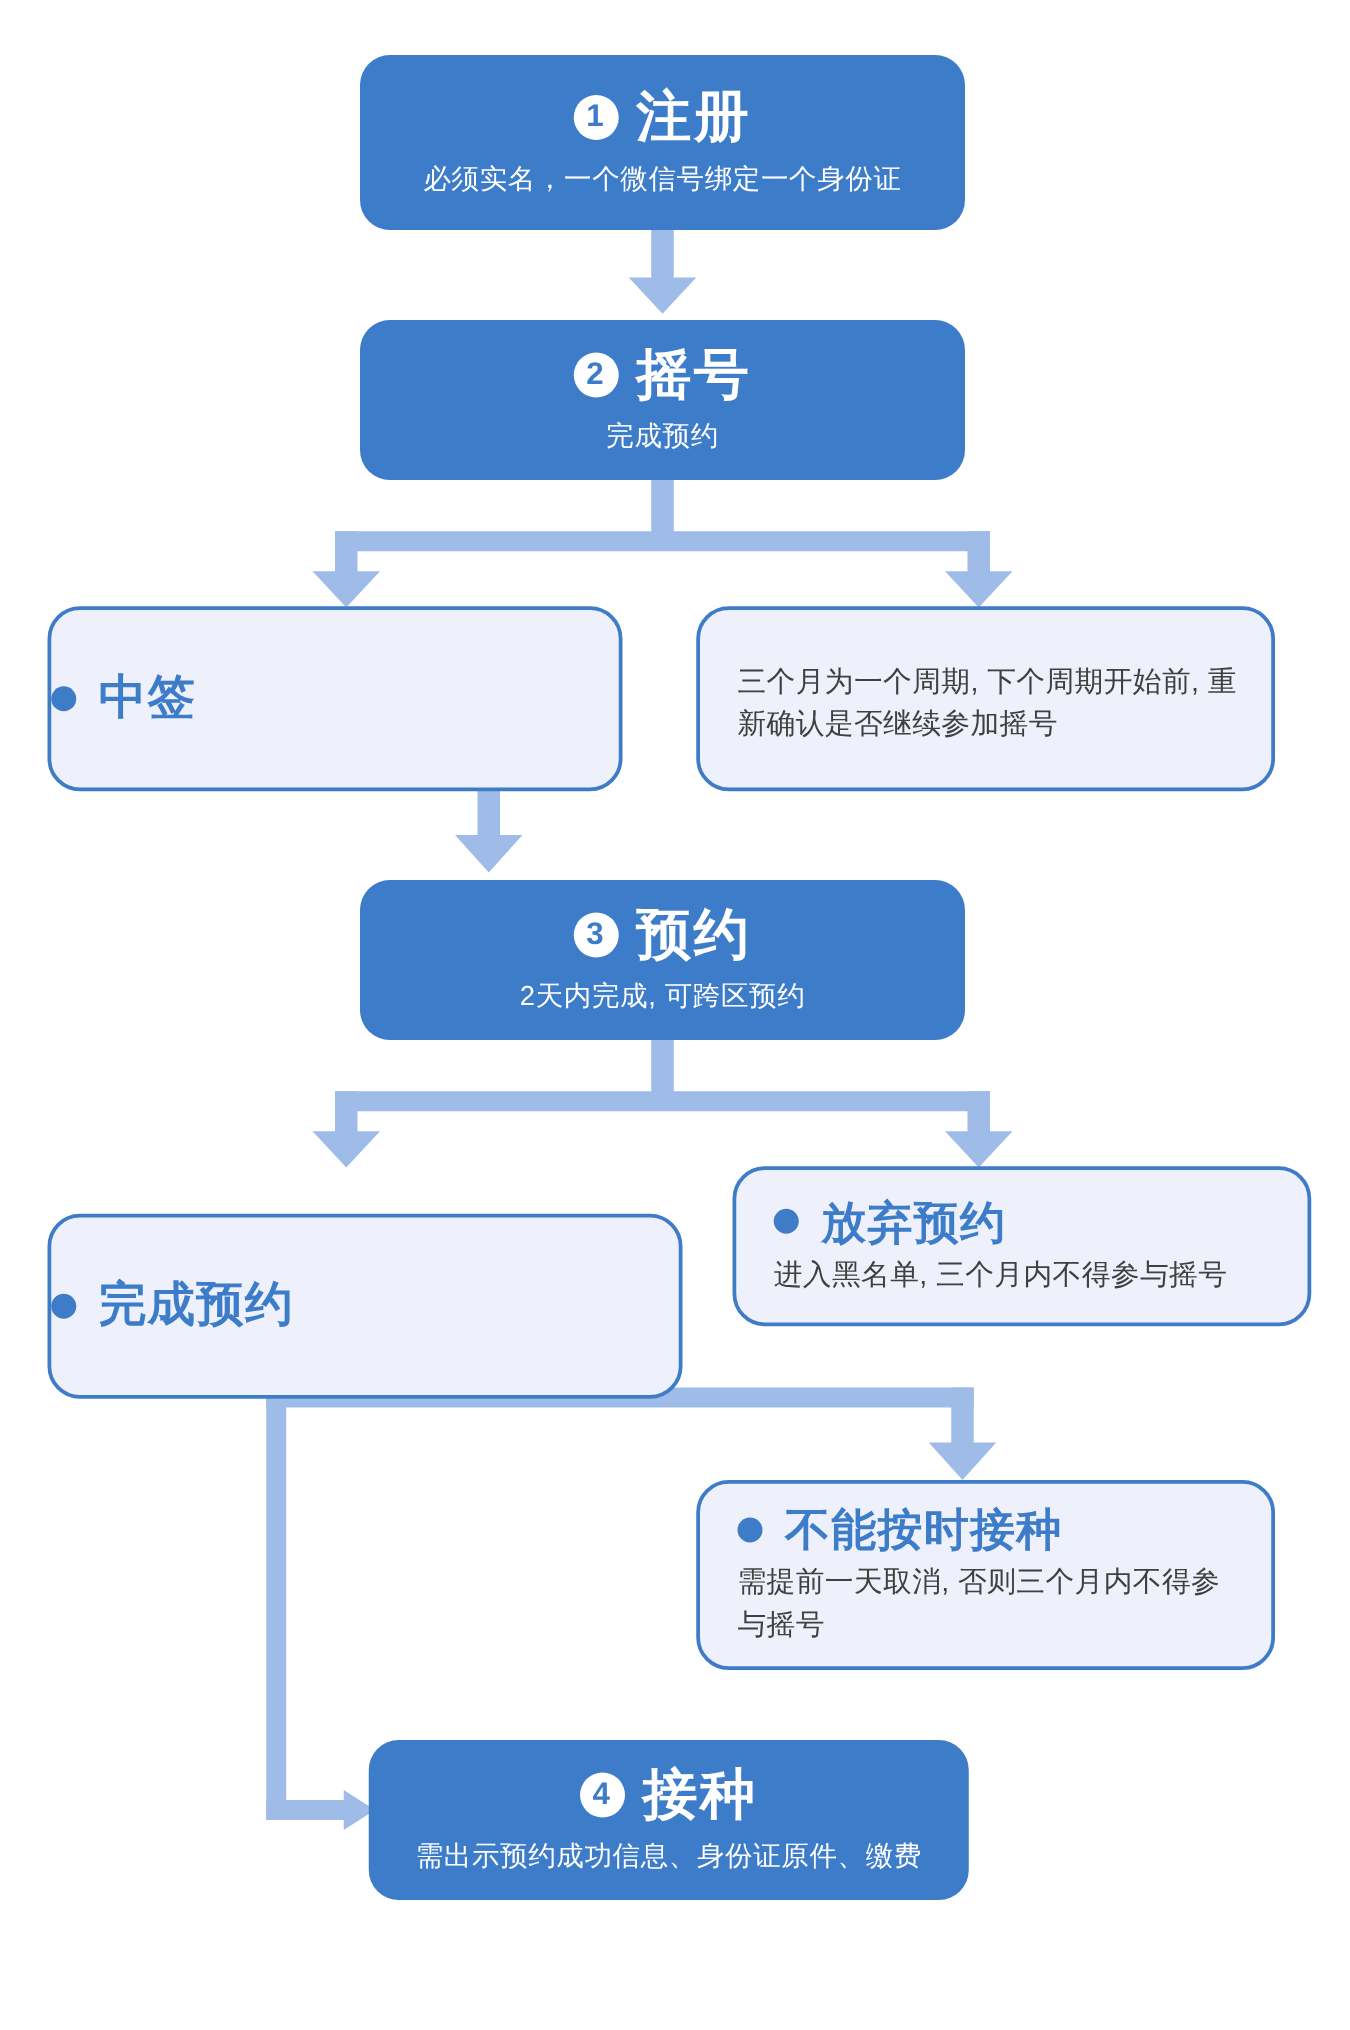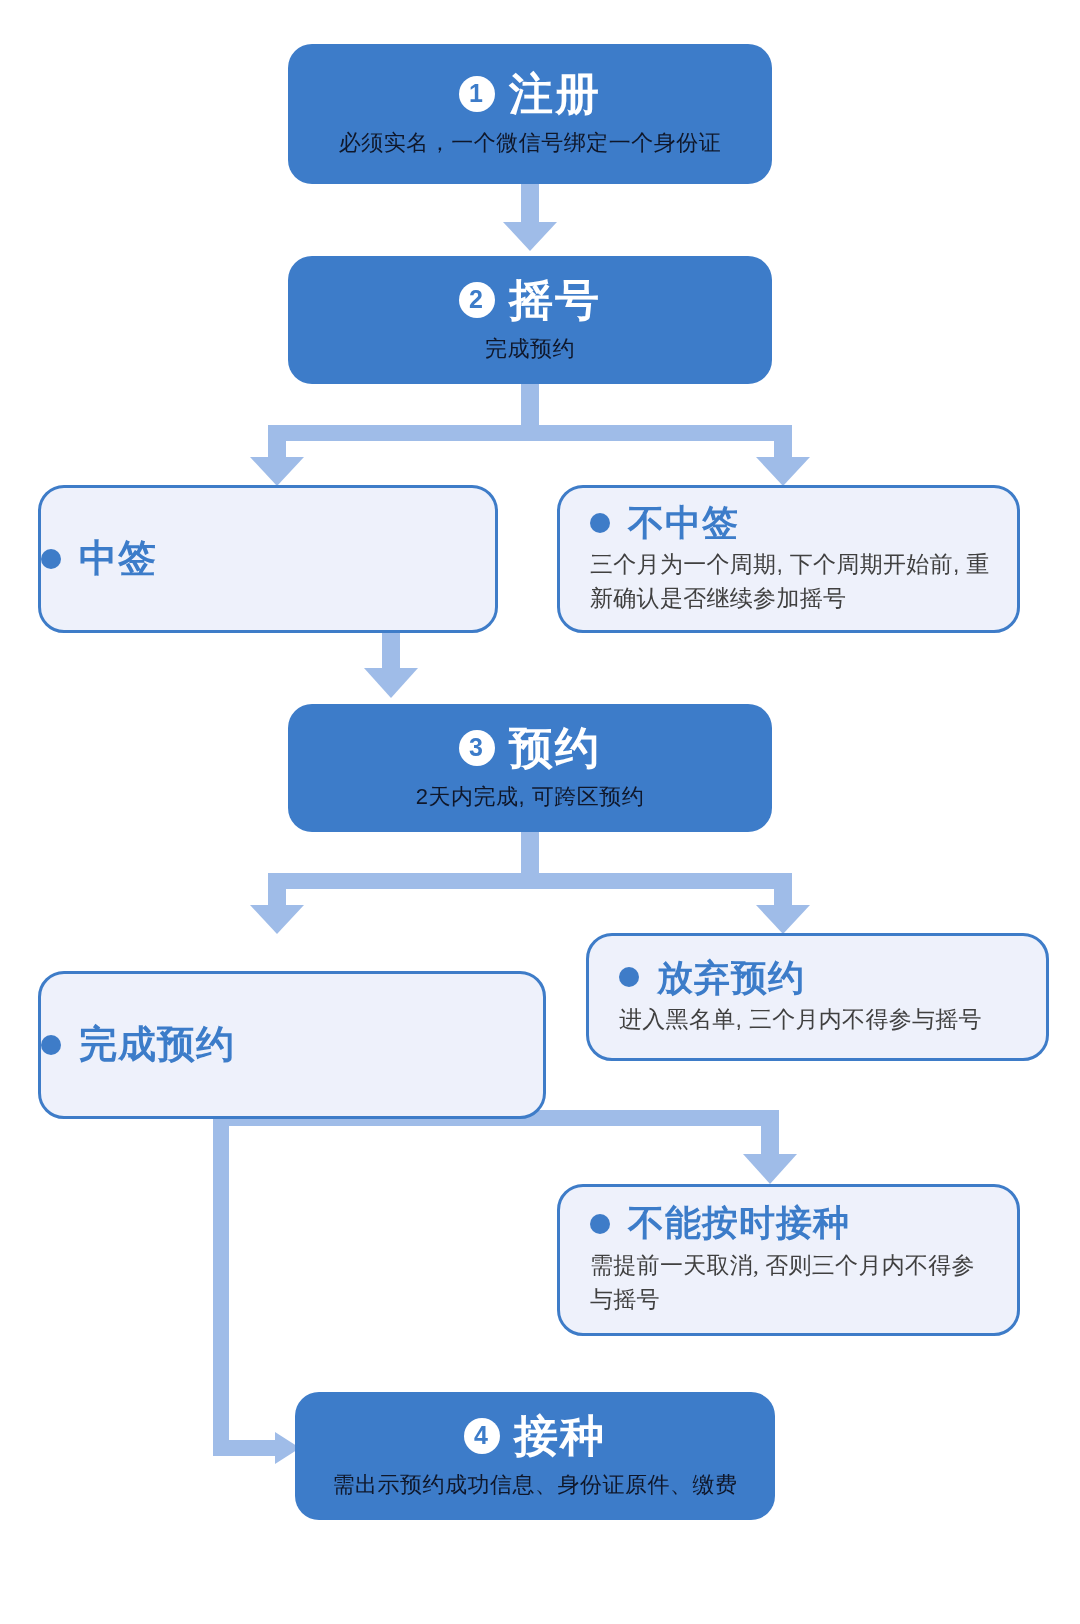--- a/index.html
+++ b/index.html
@@ -60,21 +60,21 @@
     color:#3D7CC9;
     font-size:25px;
     font-weight:bold;
     display:flex;
     align-items:center;
     justify-content:center;
     line-height:1;
     flex:none;
   }
   .p-sub{
-    color:#0f172a;
+    color:#ffffff;
     font-size:22px;
     margin-top:14px;
     letter-spacing:.5px;
     line-height:1.2;
     font-weight:normal;
   }
   
   .l-center{
     width:100%;
     height:100%;
@@ -188,24 +188,20 @@
 
   <div class="box light" style="left:38px;top:485px;width:460px;height:148px;">
     <div class="l-center">
       <span class="dot"></span>
       <span class="l-title big">中签</span>
     </div>
   </div>
 
   <div class="box light" style="left:557px;top:485px;width:463px;height:148px;">
     <div class="l-left">
-      <div class="l-head">
-        <span class="dot"></span>
-        <span class="l-title">不中签</span>
-      </div>
       <div class="l-desc">三个月为一个周期, 下个周期开始前, 重新确认是否继续参加摇号</div>
     </div>
   </div>
 
   <div class="box primary" style="left:288px;top:704px;width:484px;height:128px;">
     <div class="p-title">
       <span class="step-badge">3</span>
       <span>预约</span>
     </div>
     <div class="p-sub">2天内完成, 可跨区预约</div>
@@ -221,21 +217,21 @@
   <div class="box light" style="left:586px;top:933px;width:463px;height:128px;">
     <div class="l-left">
       <div class="l-head">
         <span class="dot"></span>
         <span class="l-title">放弃预约</span>
       </div>
       <div class="l-desc">进入黑名单, 三个月内不得参与摇号</div>
     </div>
   </div>
 
-  <div class="box light" style="left:557px;top:1184px;width:463px;height:152px;font-family:Liberation Serif, serif;">
+  <div class="box light" style="left:557px;top:1184px;width:463px;height:152px;">
     <div class="l-left">
       <div class="l-head">
         <span class="dot"></span>
         <span class="l-title">不能按时接种</span>
       </div>
       <div class="l-desc">需提前一天取消, 否则三个月内不得参与摇号</div>
     </div>
   </div>
 
   <div class="box primary" style="left:295px;top:1392px;width:480px;height:128px;">

